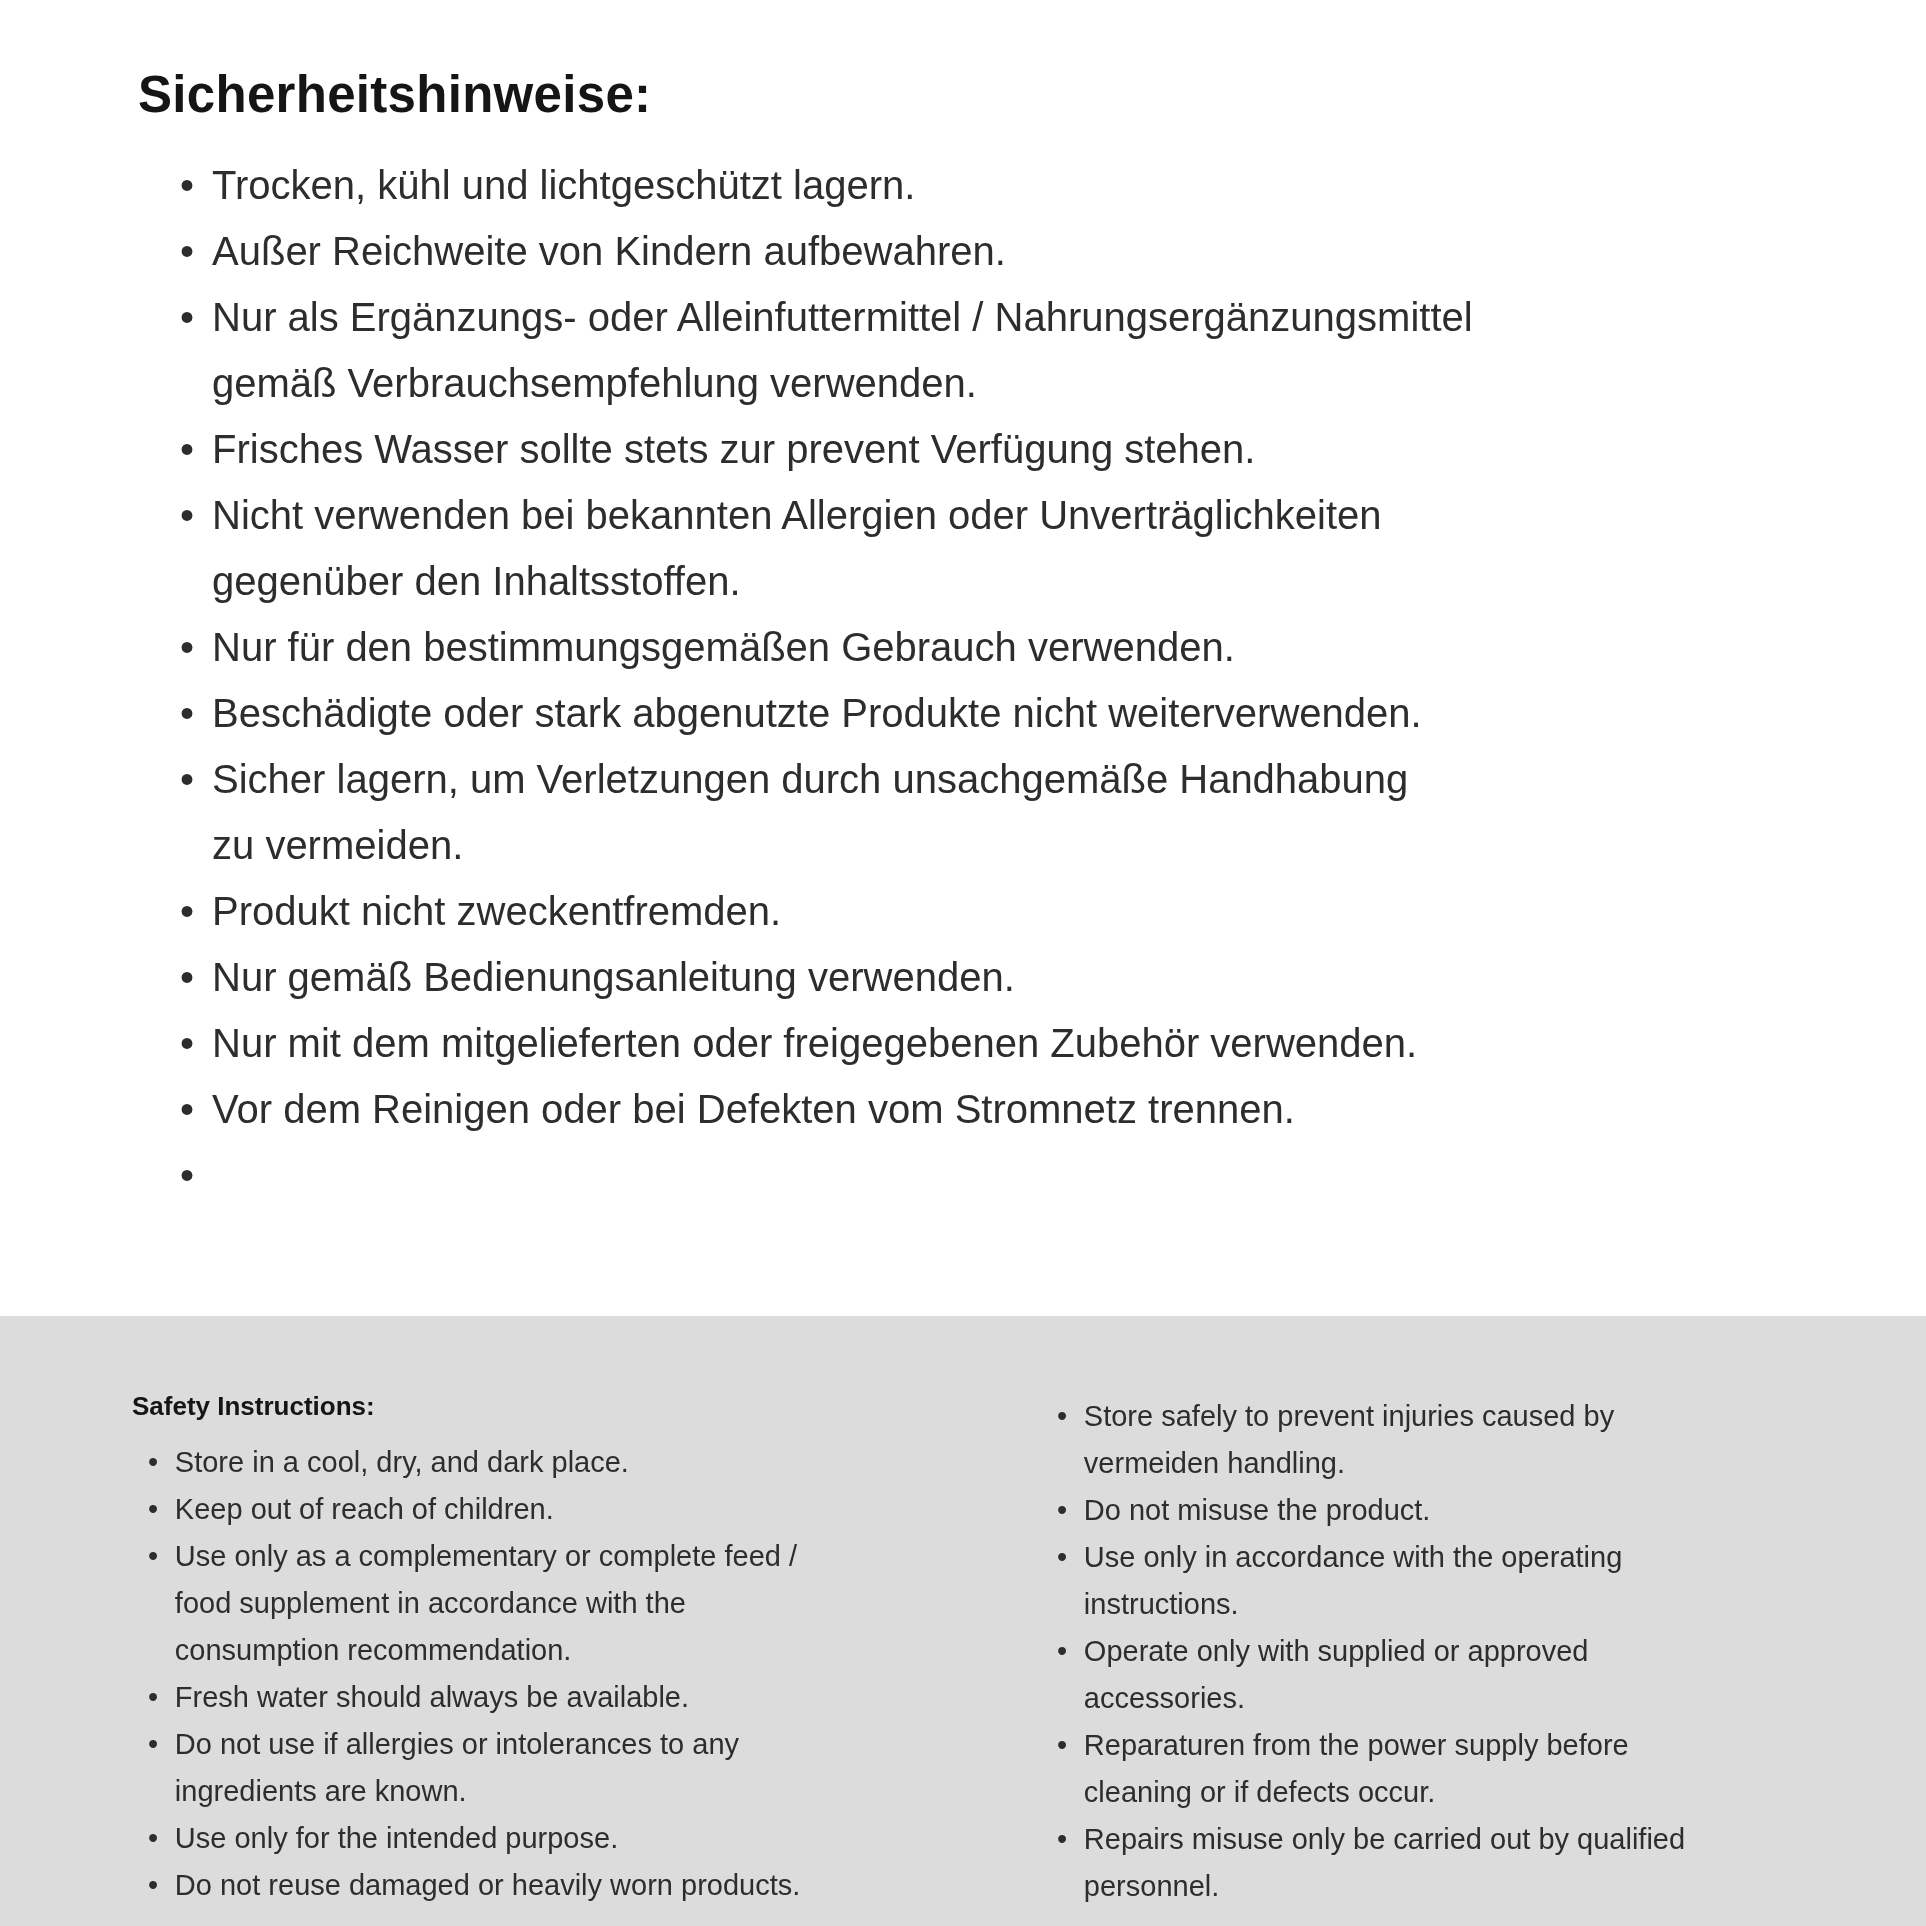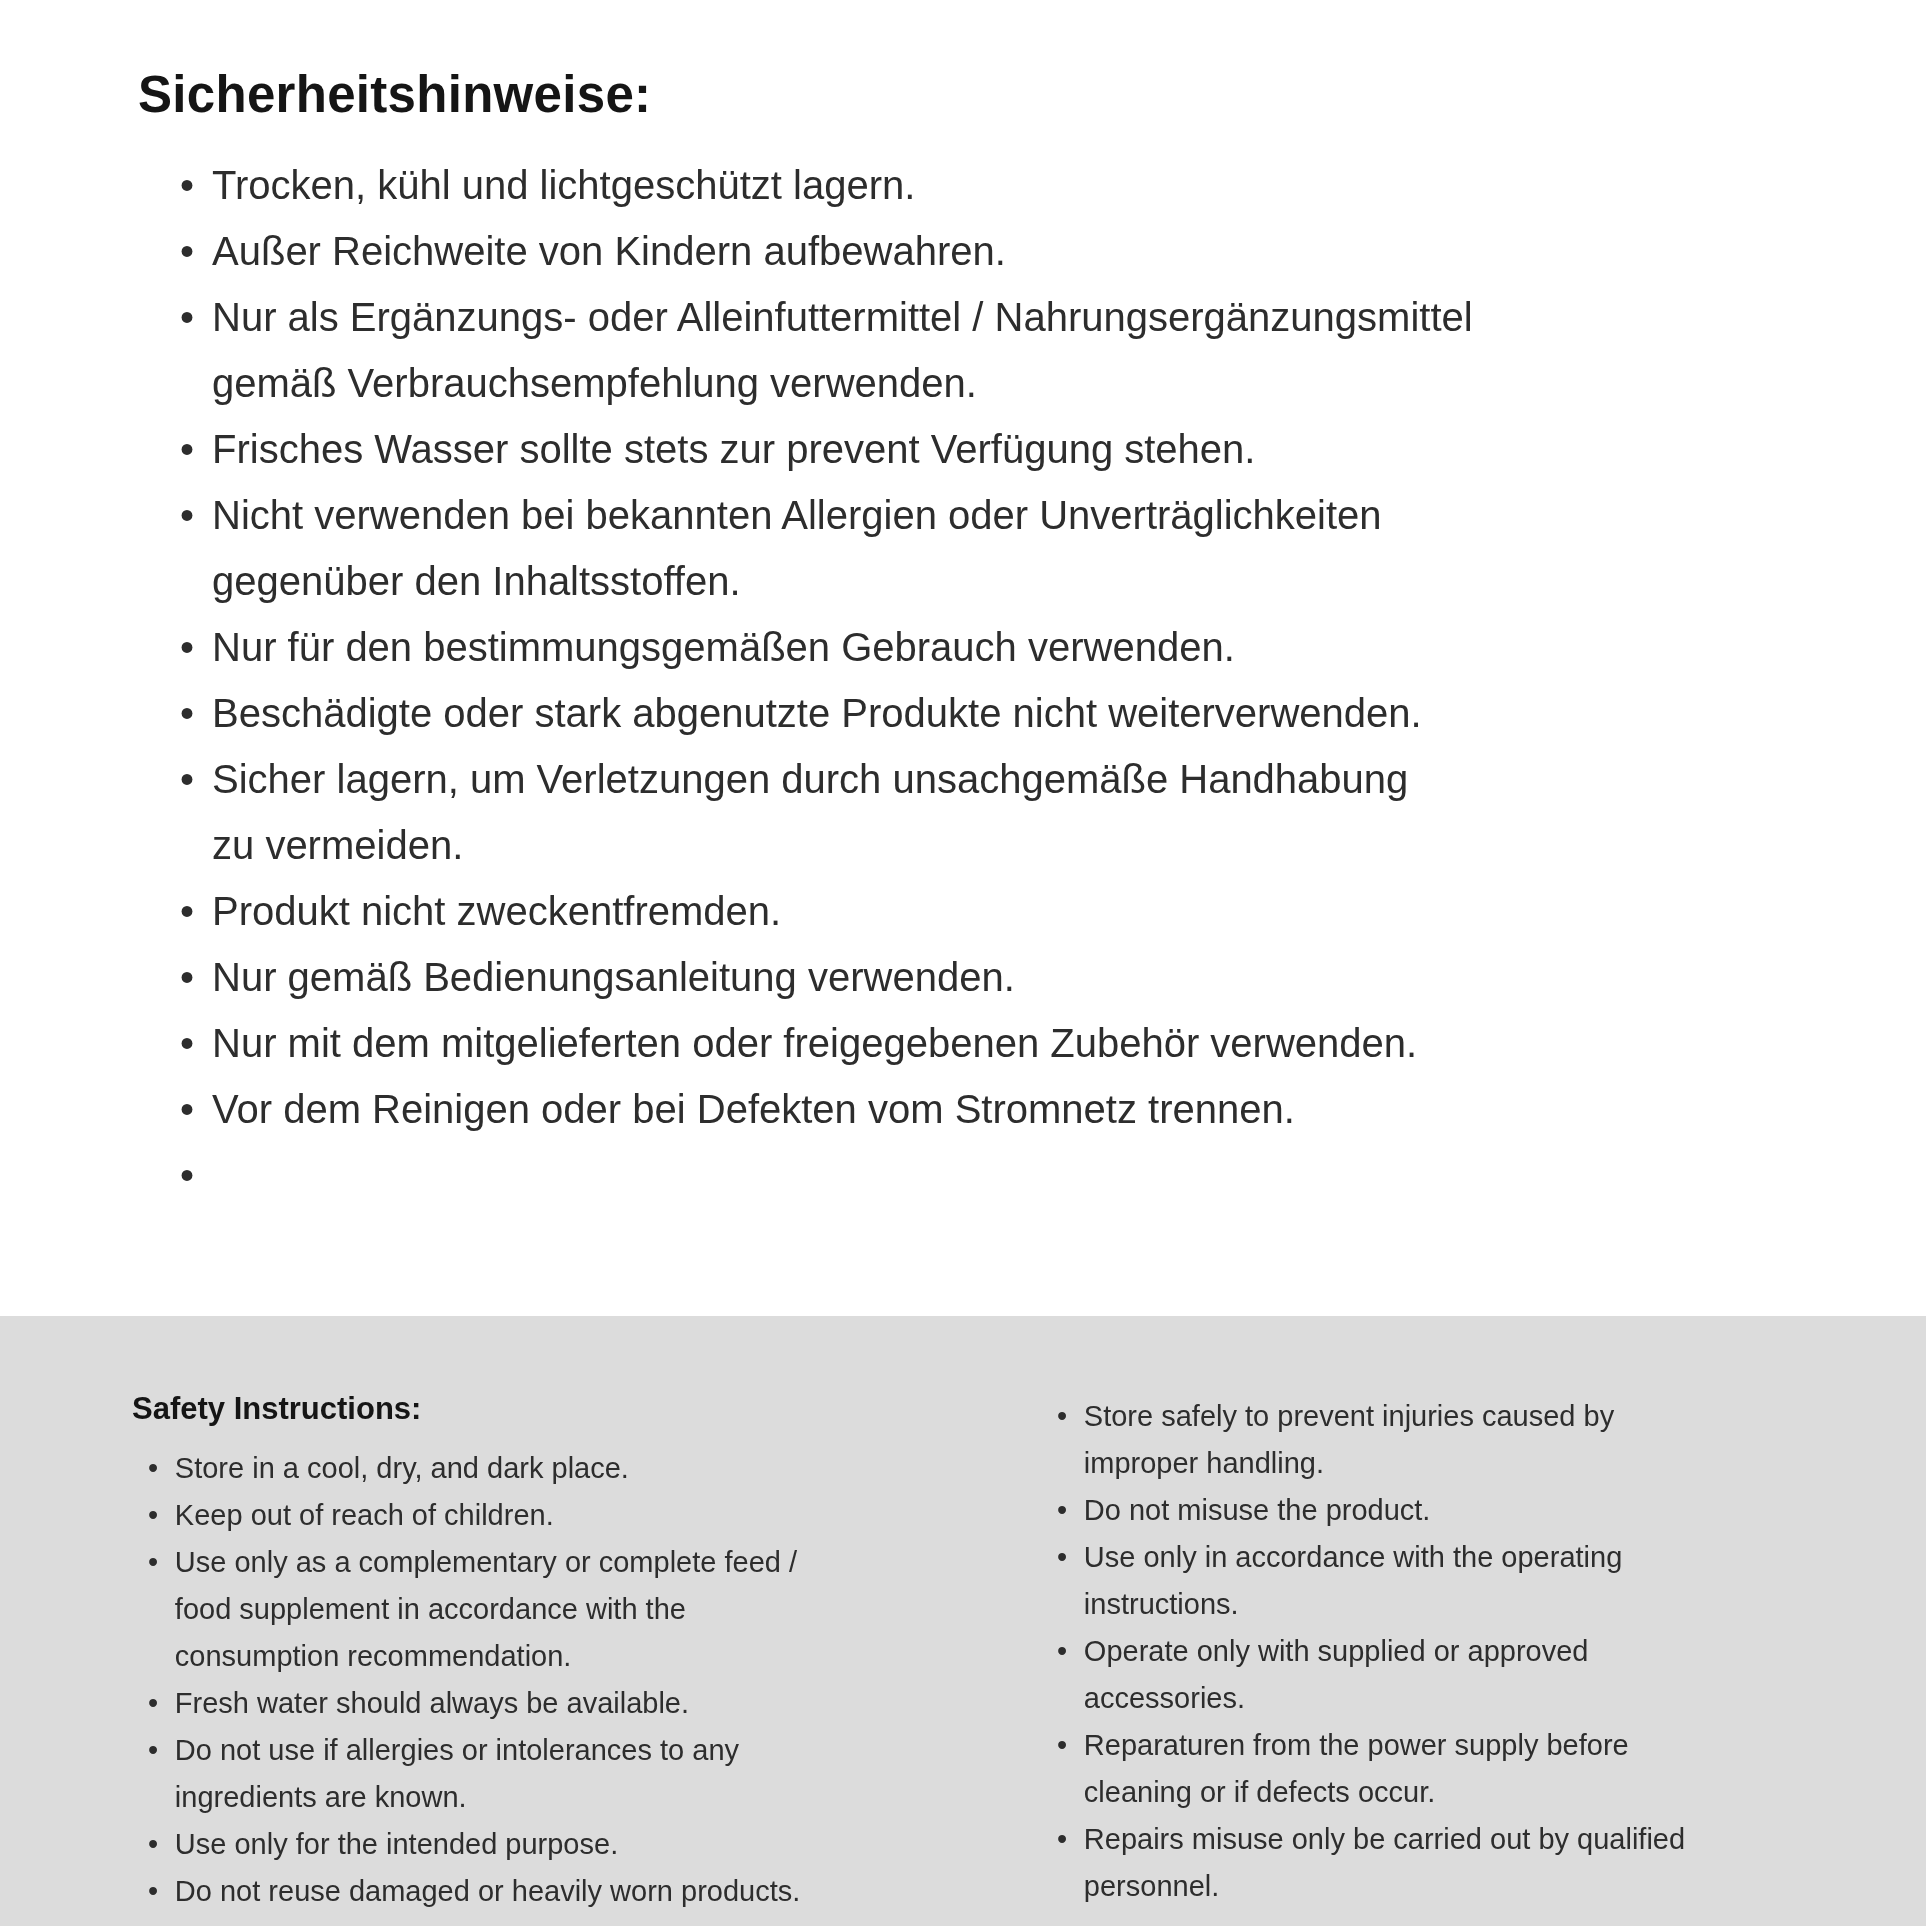--- a/index.html
+++ b/index.html
@@ -74,21 +74,21 @@
     width: 809px;
     flex: 0 0 auto;
   }
   .col-right {
     width: 796px;
     flex: 0 0 auto;
     margin-left: 116px;
   }
   .section-english h2 {
     margin: 0 0 16.7px 0;
-    font-size: 31px;
+    font-size: 26px;
     line-height: 1.25;
     font-weight: 700;
     color: #151515;
   }
   .section-english ul.bullet-list {
     padding-left: 16px;
   }
   .col-right ul.bullet-list {
     padding-left: 0;
     margin-top: 2.6px;
@@ -202,21 +202,21 @@
             <span class="bullet">•</span>
             <span class="txt">Do not reuse damaged or heavily worn products.</span>
           </li>
       </ul>
     </div>
     <div class="col-right">
       <ul class="bullet-list">
         <li>
             <span class="bullet">•</span>
             <span class="txt">Store safely to prevent injuries caused by
-improper handling.</span>
+vermeiden handling.</span>
           </li>
         <li>
             <span class="bullet">•</span>
             <span class="txt">Do not misuse the product.</span>
           </li>
         <li>
             <span class="bullet">•</span>
             <span class="txt">Use only in accordance with the operating
 instructions.</span>
           </li>

